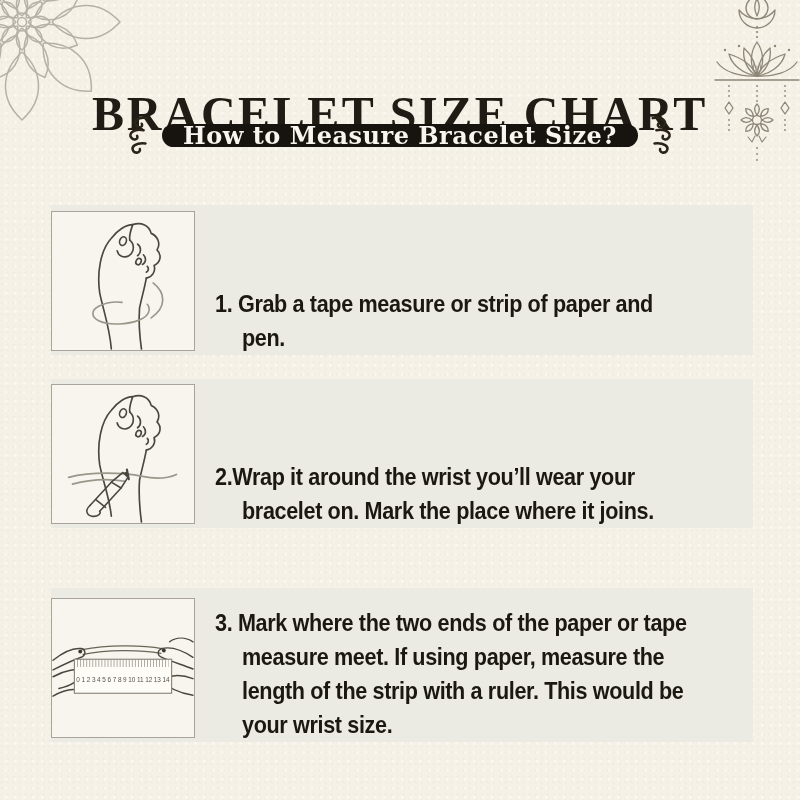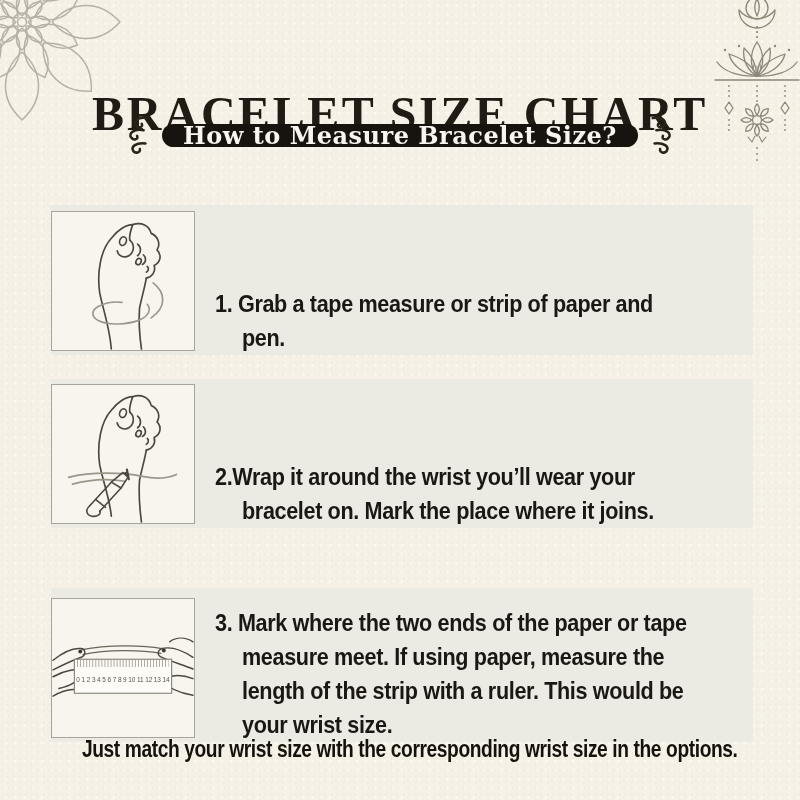--- a/index.html
+++ b/index.html
@@ -248,17 +248,14 @@
           <path d="M144,82 C131,77 119,78 112,84 C119,92 131,97 144,99"></path>
         </g>
         <rect x="22" y="62" width="100" height="35" fill="#fdfcf7" stroke="#8d887c" stroke-width="1.2"></rect>
         <line x1="25" y1="66" x2="119" y2="66" stroke="#8d887c" stroke-width="8" stroke-dasharray="0.7 2.42"></line>
         <text x="72" y="85" text-anchor="middle" font-size="6.6" fill="#57524a" textLength="96" lengthAdjust="spacing-and-glyphs" font-family="Liberation Sans, sans-serif">0 1 2 3 4 5 6 7 8 9 10 11 12 13 14</text>
       </svg>
     </div>
     <p class="step-text"><span>3. </span><span>Mark where the two ends of the paper or tape measure meet. If using paper, measure the length of the strip with a ruler. This would be your wrist size.</span></p>
   </div>
 
-  <div class="footer-note">
-    <span>Just match your wrist size with the corresponding wrist size in the options.</span>
-  </div>
 
 </div>
 
 </body></html>

